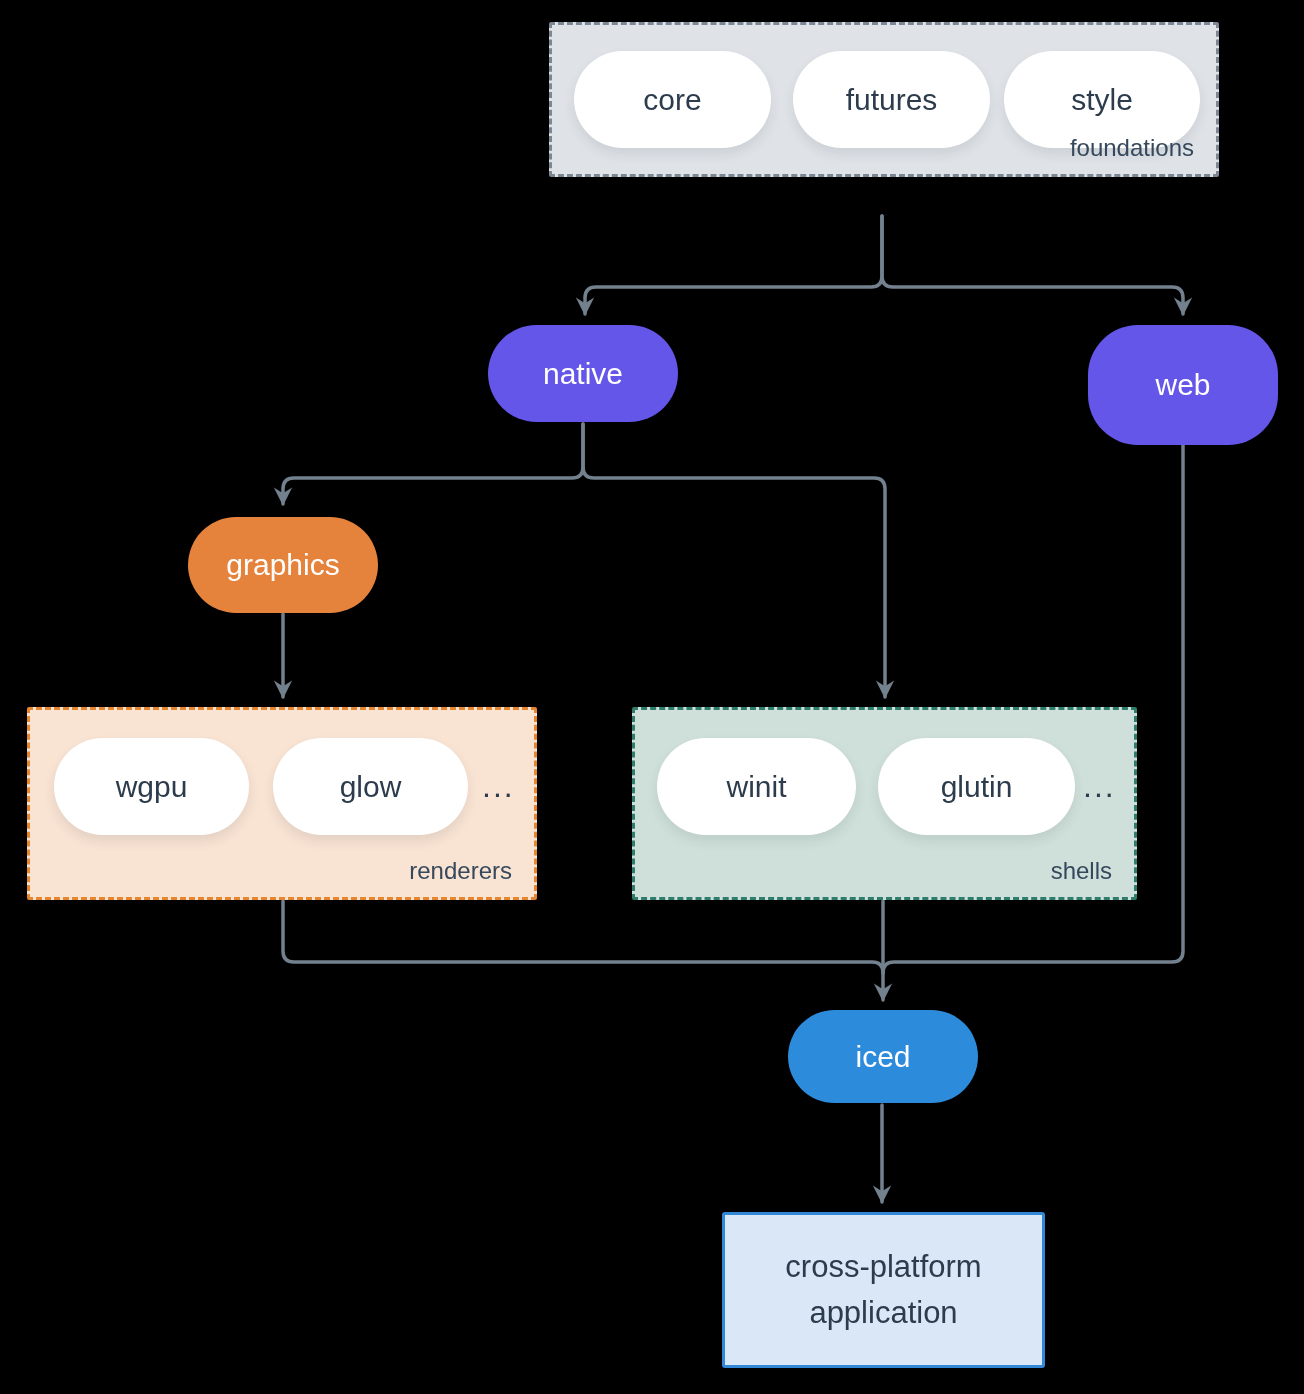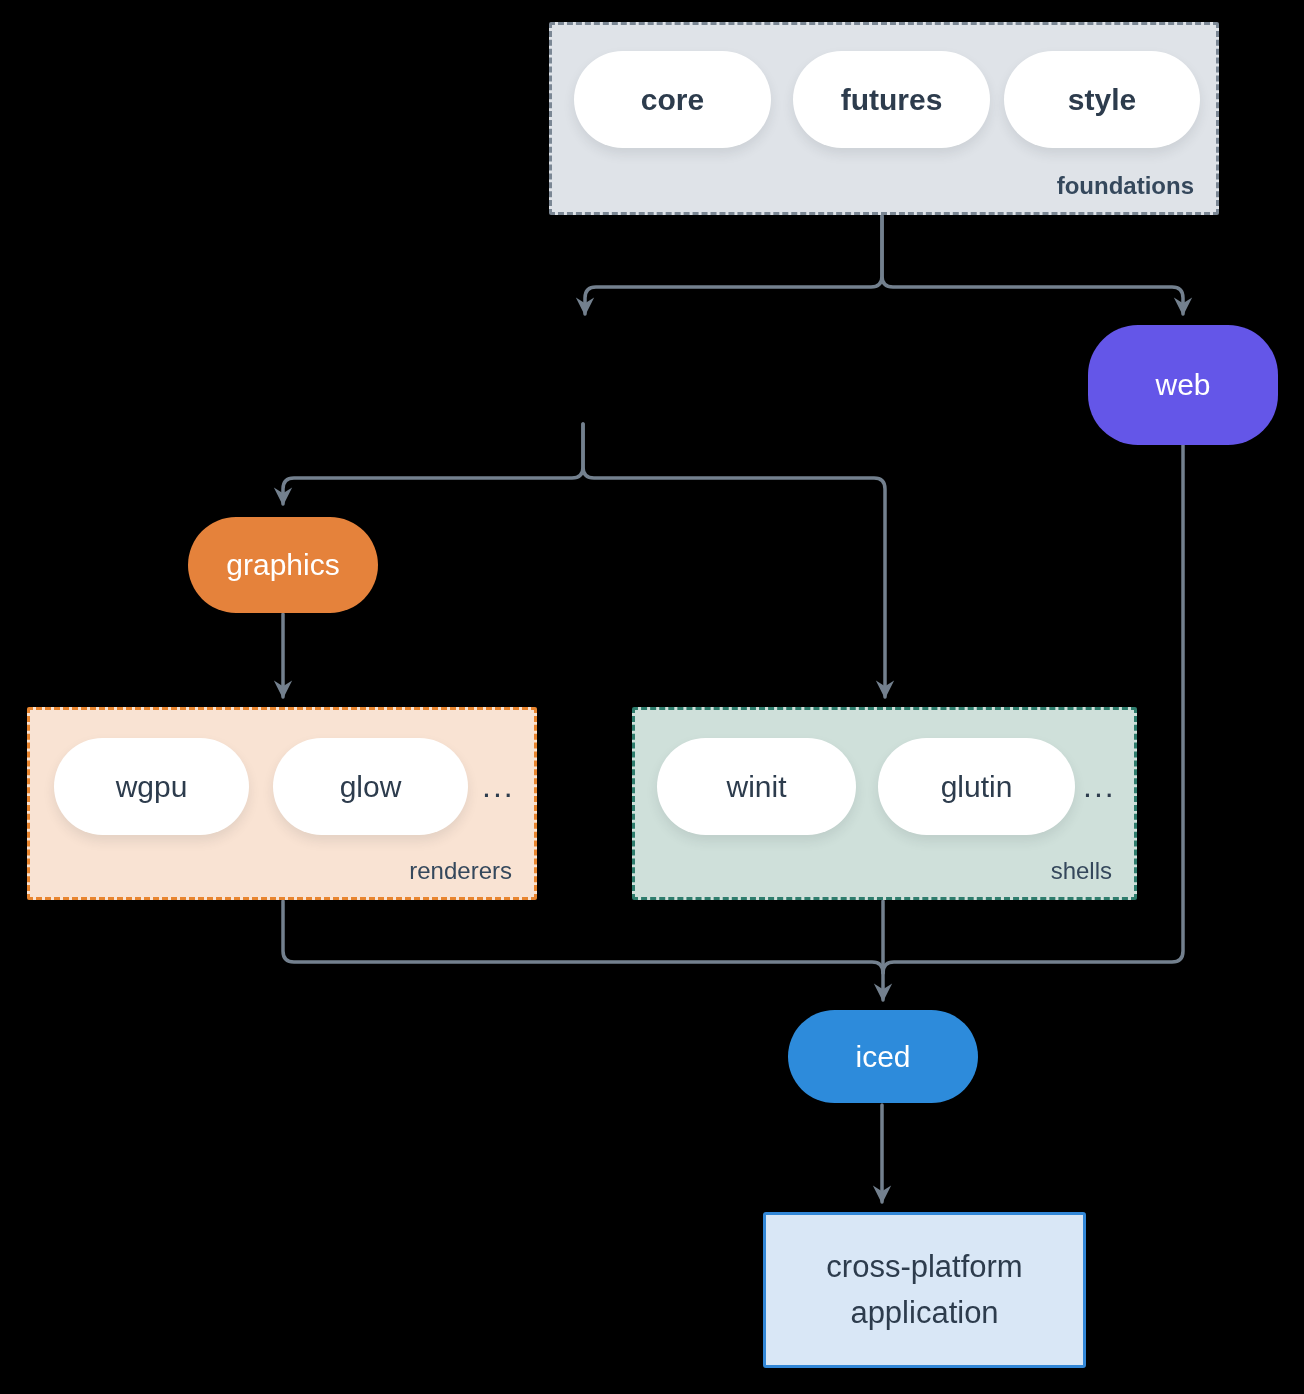--- a/index.html
+++ b/index.html
@@ -10,21 +10,21 @@
   }
   .canvas * { box-sizing:border-box; }
 
   
   svg.connectors { position:absolute; left:0; top:0; width:1304px; height:1394px; pointer-events:none; }
   .conn { fill:none; stroke:var(--connector,#73808e); stroke-width:3.5; stroke-linecap:round; }
   .arrowhead { fill:var(--connector,#73808e); }
 
   
   .group-box { position:absolute; border:3px dashed; border-radius:2px; }
-  .foundations-box { left:549px; top:22px;  width:670px; height:193px; background:var(--foundations_fill,#dfe3e8); border-color:var(--foundations_border,#7b8794);font-weight:bold; }
+  .foundations-box { left:549px; top:22px;  width:670px; height:155px; background:var(--foundations_fill,#dfe3e8); border-color:var(--foundations_border,#7b8794); }
   .renderers-box  { left:27px;  top:707px; width:510px; height:193px; background:var(--renderers_fill,#f9e3d3); border-color:var(--renderers_border,#e8852f); }
   .shells-box     { left:632px; top:707px; width:505px; height:193px; background:var(--shells_fill,#cfe0da);   border-color:var(--shells_border,#2f7d6d);padding-left:20px; }
   .group-label { position:absolute; right:22px; bottom:12px; font-size:24px; color:var(--label_text,#35485c); }
 
   
   .white-pill {
     position:absolute; height:97px; background:#ffffff; border-radius:50px;
     display:flex; align-items:center; justify-content:center;
     font-size:30px; color:var(--pill_text,#2d3c4d);
     box-shadow:0 6px 12px rgba(40,50,60,0.10);
@@ -49,21 +49,21 @@
   .node-native   { left:488px;  top:325px;  width:190px; height:97px; background:var(--purple,#6456e8); }
   .node-web      { left:1088px; top:325px;  width:190px; height:120px; background:var(--purple,#6456e8); }
   .node-graphics { left:188px;  top:517px;  width:190px; height:96px; background:var(--orange,#e5823b); }
   .node-iced     { left:788px;  top:1010px; width:190px; height:93px; background:var(--blue,#2d8bdb); }
 
   
   .app-box {
     position:absolute; left:722px; top:1212px; width:323px; height:156px;
     background:var(--app_fill,#d9e7f6); border:3px solid var(--app_border,#3287d7); border-radius:3px;
     display:flex; flex-direction:column; align-items:center; justify-content:center;
-    font-size:31px; color:var(--pill_text,#2d3c4d); line-height:1.48;margin-left:41px;
+    font-size:31px; color:var(--pill_text,#2d3c4d); line-height:1.48;
   }
 </style>
 </head>
 <body>
 
 <div class="canvas">
 
   <svg class="connectors" viewBox="0 0 1304 1394">
     <defs>
       <marker id="arrow" viewBox="0 0 12 12" refX="10" refY="6" markerWidth="22" markerHeight="22" markerUnits="userSpaceOnUse" orient="auto">
@@ -96,20 +96,23 @@
     </div>
     <div class="white-pill pill-futures">
       <span>futures</span>
     </div>
     <div class="white-pill pill-style">
       <span>style</span>
     </div>
     <div class="group-label">foundations</div>
   </div>
 
+  <div class="node-pill node-native">
+    <span>native</span>
+  </div>
   <div class="node-pill node-web">
     <span>web</span>
   </div>
 
   <div class="node-pill node-graphics">
     <span>graphics</span>
   </div>
 
   <div class="group-box renderers-box">
     <div class="white-pill pill-glow">

